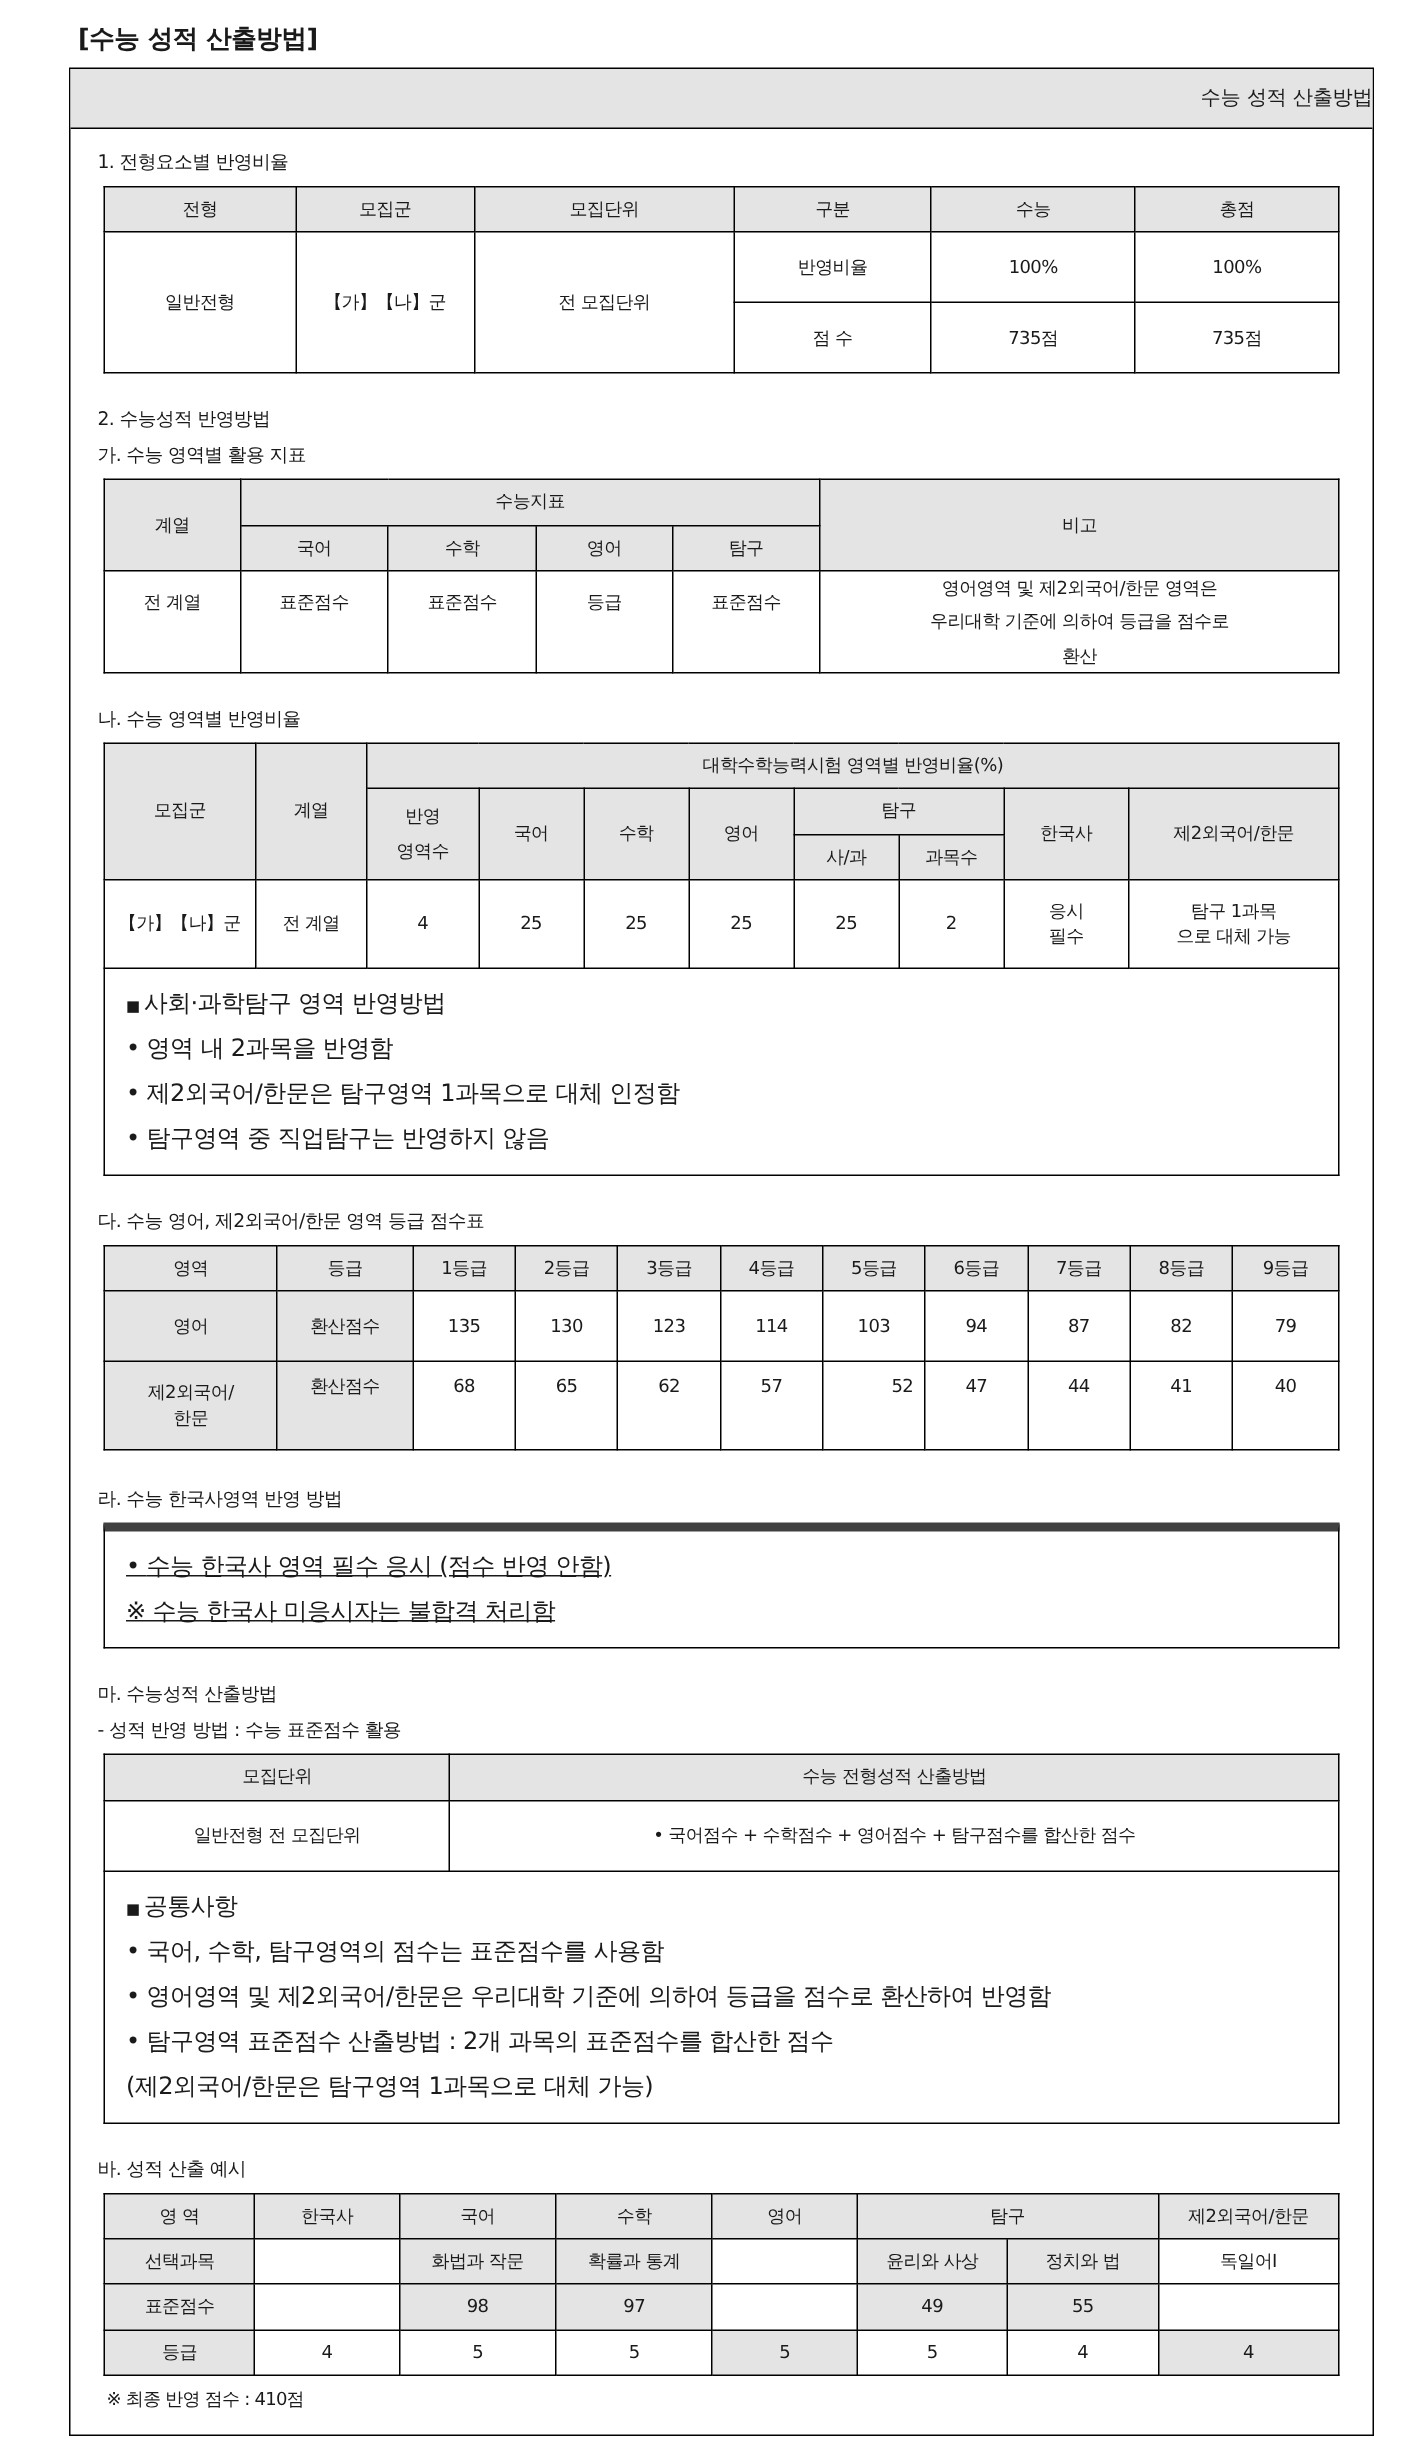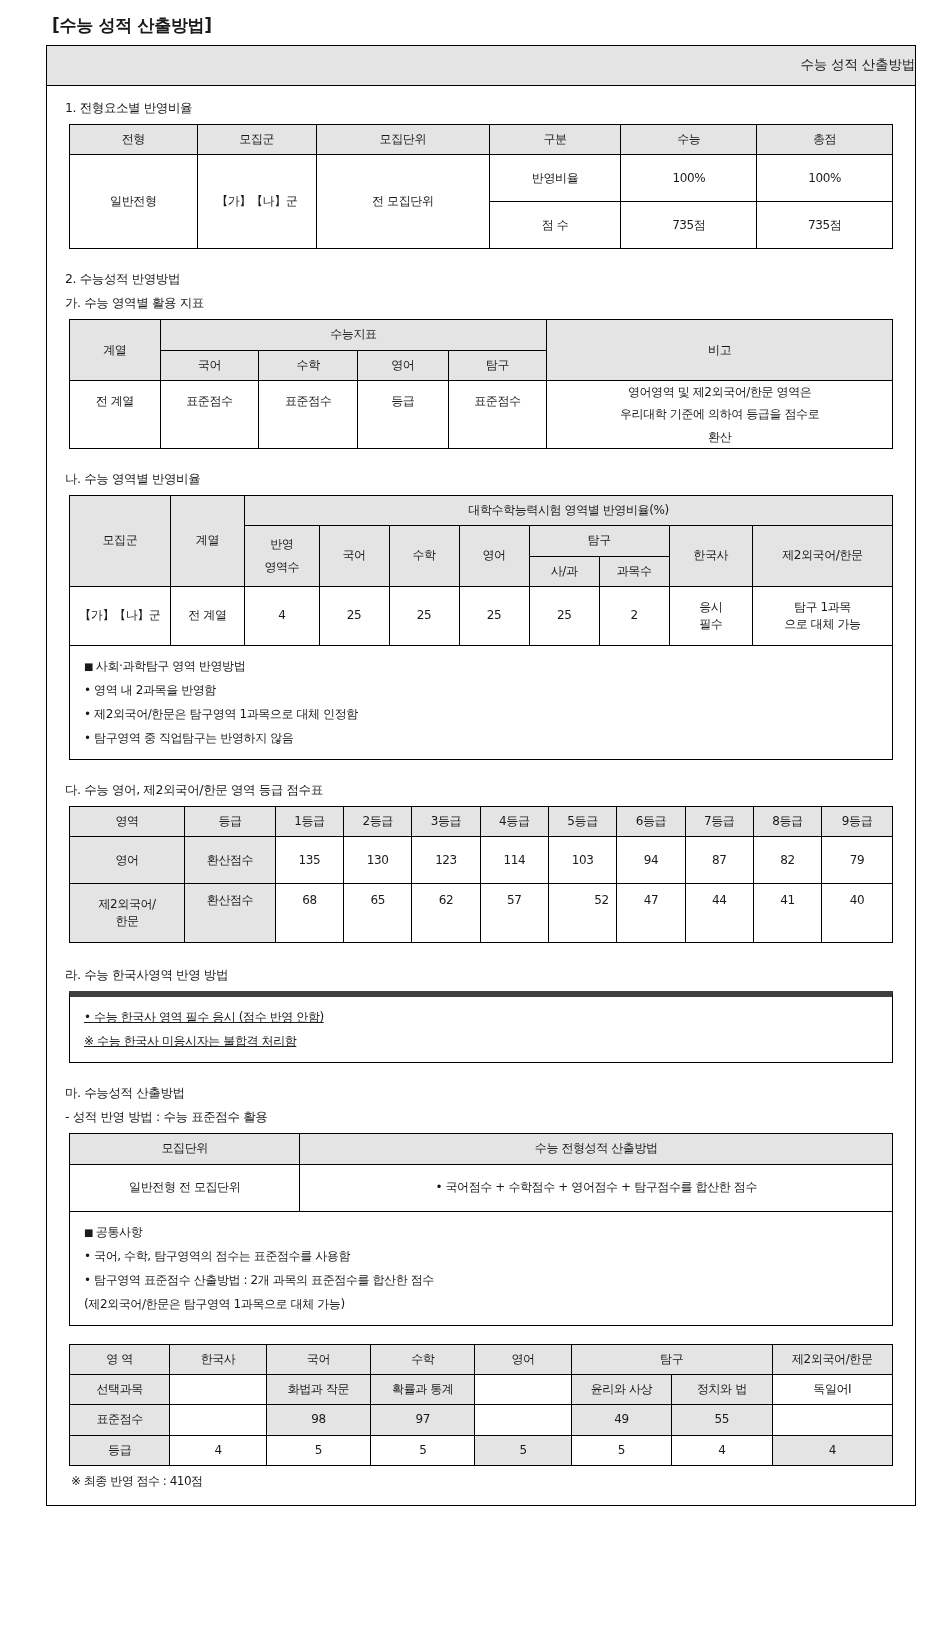--- a/index.html
+++ b/index.html
@@ -69,21 +69,21 @@
   .note-box{
     border:1px solid #000;
     box-sizing:border-box;
     width:calc(100% - 12px);
     margin:0 0 0 6px;
     padding:8px 12px 9px 12px;
     border-top:none;
   }
   .note-box.standalone{border-top:6px solid #404040;text-decoration:underline;}
   .note-line{
-    font-size:12px;
+    font-size:16px;
     letter-spacing:-0.4px;
     line-height:1.5;
     padding:3px 0 3px 2px;
     white-space:nowrap;
   }
   .bullet-sq::before{content:"■ ";font-size:10px;}
   .bullet-dot::before{content:"• ";}
   .foot-note{
     font-size:12px;
     letter-spacing:-0.5px;
@@ -340,26 +340,28 @@
         <tr>
           <td class="r1">일반전형 전 모집단위</td>
           <td>• 국어점수 + 수학점수 + 영어점수 + 탐구점수를 합산한 점수</td>
         </tr>
       </tbody>
         </table>
 
       <div class="note-box">
         <div class="note-line bullet-sq">공통사항</div>
         <div class="note-line bullet-dot">국어, 수학, 탐구영역의 점수는 표준점수를 사용함</div>
+        <div class="note-line bullet-dot">영어영역 및 제2외국어/한문은 우리대학 기준에 의하여 등급을 점수로 환산하여 반영함</div>
         <div class="note-line bullet-dot">탐구영역 표준점수 산출방법 : 2개 과목의 표준점수를 합산한 점수</div>
         <div class="note-line">(제2외국어/한문은 탐구영역 1과목으로 대체 가능)</div>
       </div>
 
       <div class="spacer-md"></div>
 
+      <div class="sec-head">바. 성적 산출 예시</div>
 
       <table class="grid">
         <colgroup>
           <col style="width:12.5%">
             <col style="width:12%">
             <col style="width:13%">
           <col style="width:13%">
             <col style="width:12%">
             <col style="width:12.5%">
           <col style="width:12.5%">

